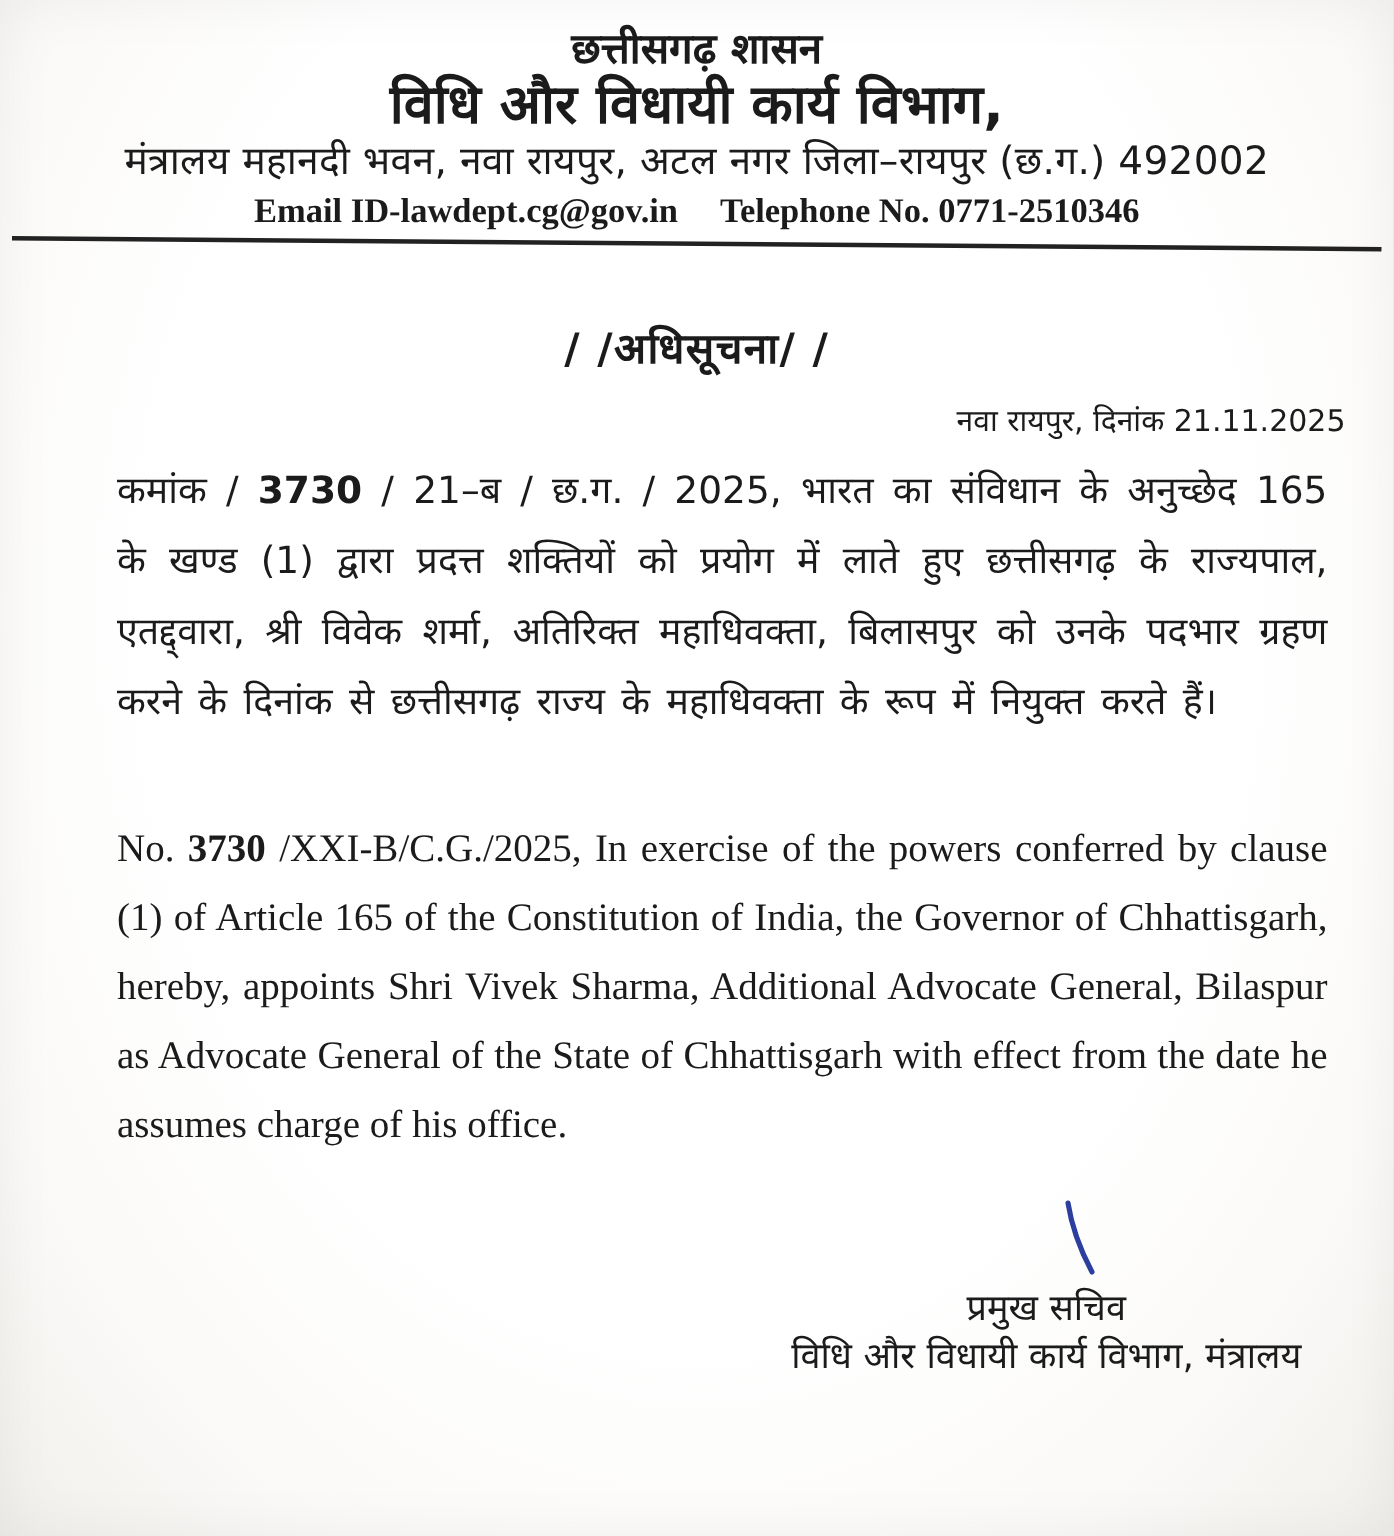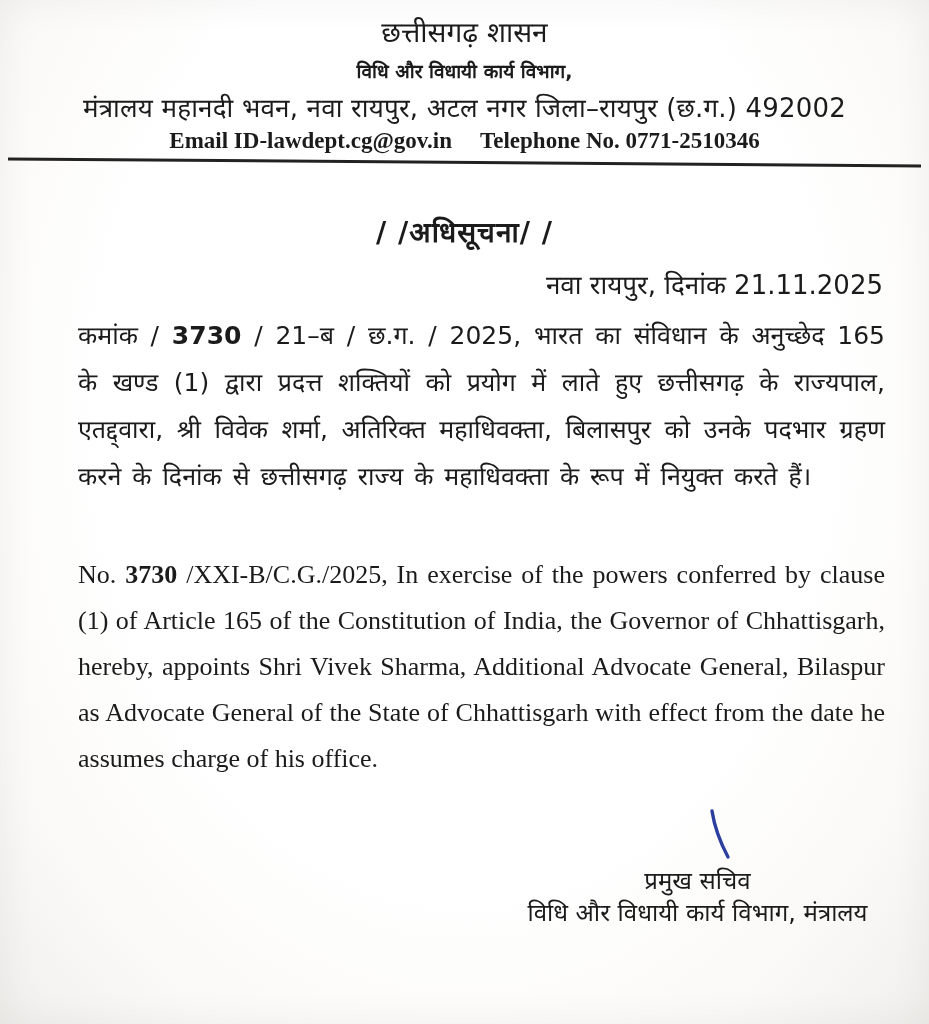--- a/index.html
+++ b/index.html
@@ -19,25 +19,25 @@
     font-family: "DejaVu Sans", sans-serif;
     box-shadow: inset 0 0 40px rgba(0,0,0,0.05);
   }
   
   .letterhead {
     padding-top: 14px;
     text-align: center;
   }
   .lh-line1 {
     font-size: 28px;
-    font-weight: normal;
+    font-weight: bold;
     line-height: 38px;
   }
   .lh-line2 {
-    font-size: 19px;
+    font-size: 36px;
     font-weight: bold;
     line-height: 38px;
   }
   .lh-line3 {
     font-size: 26px;
     font-weight: normal;
     line-height: 36px;
     letter-spacing: 0.2px;
   }
   .lh-contact {
@@ -59,23 +59,23 @@
   
   .doc-title {
     margin-top: 48px;
     text-align: center;
     font-size: 28px;
     font-weight: bold;
     letter-spacing: 1px;
   }
   .dateline {
     margin-top: 16px;
-    padding-right: 46px;
+    padding-right: 32px;
     text-align: right;
-    font-size: 26px;
+    font-size: 20px;
   }
   
   .para {
     padding: 0 44px 0 78px;
     text-align: justify;
   }
   .para-hindi {
     margin-top: 10px;
     font-size: 25px;
     line-height: 47px;

